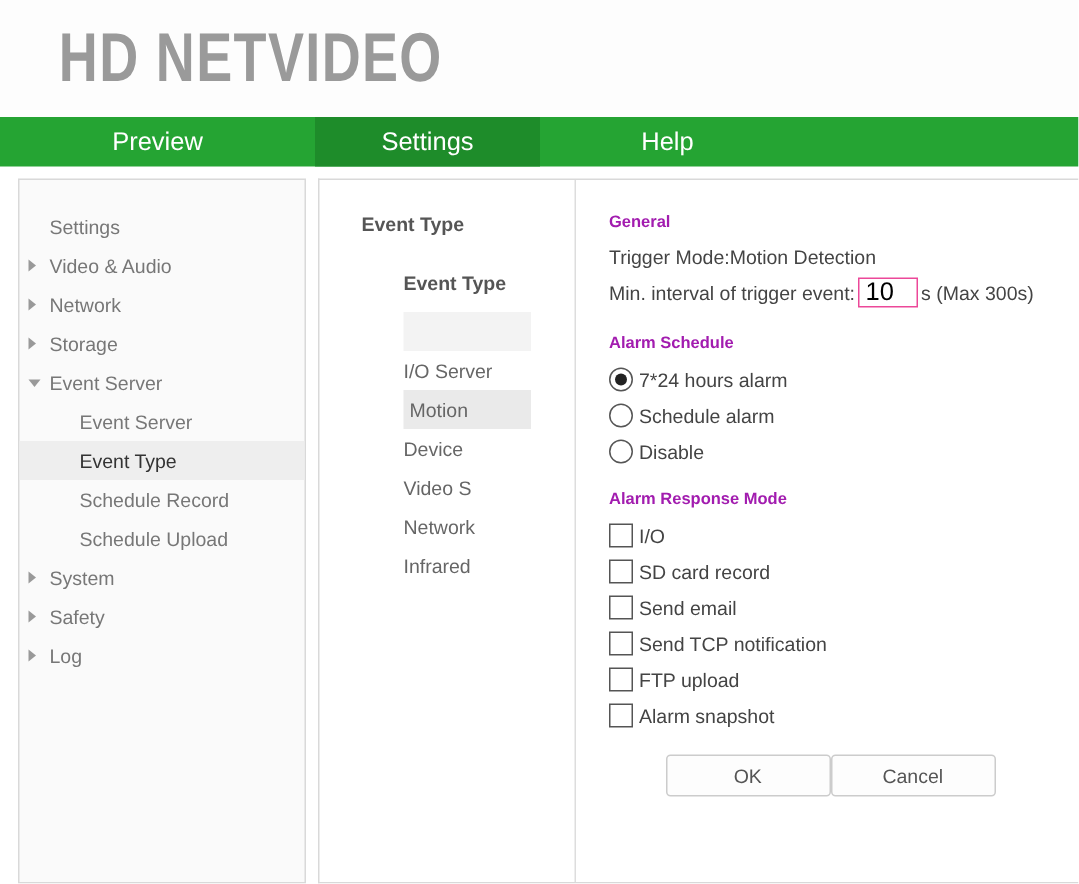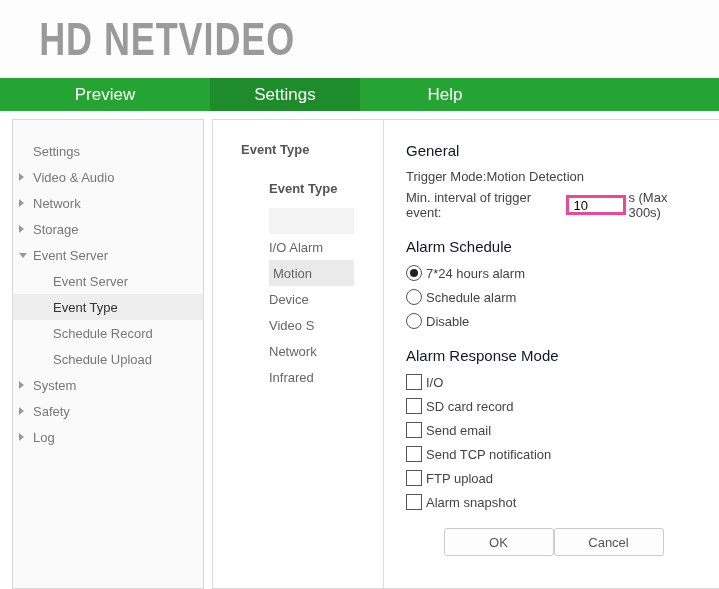--- a/index.html
+++ b/index.html
@@ -125,34 +125,34 @@
     position: absolute;
     left: 170px;
     top: 0;
     bottom: 0;
     right: 0;
     background: #fff;
     border-left: 1px solid #ddd;
     padding: 22px 18px 10px 22px;
   }
   .panel h4 {
-    font-size: 15px;
-    font-weight: normal;
-    color: #0f172a;
+    font-size: 11px;
+    font-weight: bold;
+    color: #a21caf;
     margin-bottom: 10px;
   }
   .panel .section { margin-bottom: 18px; }
   .row { display: flex; align-items: center; margin-bottom: 6px; color: #444; }
   .row input[type=text] {
-    width: 60px;
+    width: 40px;
     height: 20px;
-    border: 3px solid #ec4899;
+    border: 1px solid #ec4899;
     margin: 0 2px;
     padding: 0 4px;
-    font-size: 13px;
+    font-size: 17px;
   }
   .radio, .check {
     width: 16px; height: 16px;
     border: 1.5px solid #555;
     margin-right: 4px;
     display: inline-flex;
     align-items: center; justify-content: center;
     flex-shrink: 0;
   }
   .radio { border-radius: 50%; }
@@ -234,21 +234,21 @@
     </div>
   </div>
 
   <div class="main">
     <div class="page-title">Event Type</div>
     <div class="sub-title">Event Type</div>
 
     <div class="etype-list">
       <div class="etype-row blank"></div>
       <div class="etype-row">
-          <span>I/O Alarm</span>
+          <span>I/O Server</span>
         </div>
       <div class="etype-row sel">
           <span>Motion</span>
         </div>
       <div class="etype-row">
           <span>Device</span>
         </div>
       <div class="etype-row">
           <span>Video S</span>
         </div>

